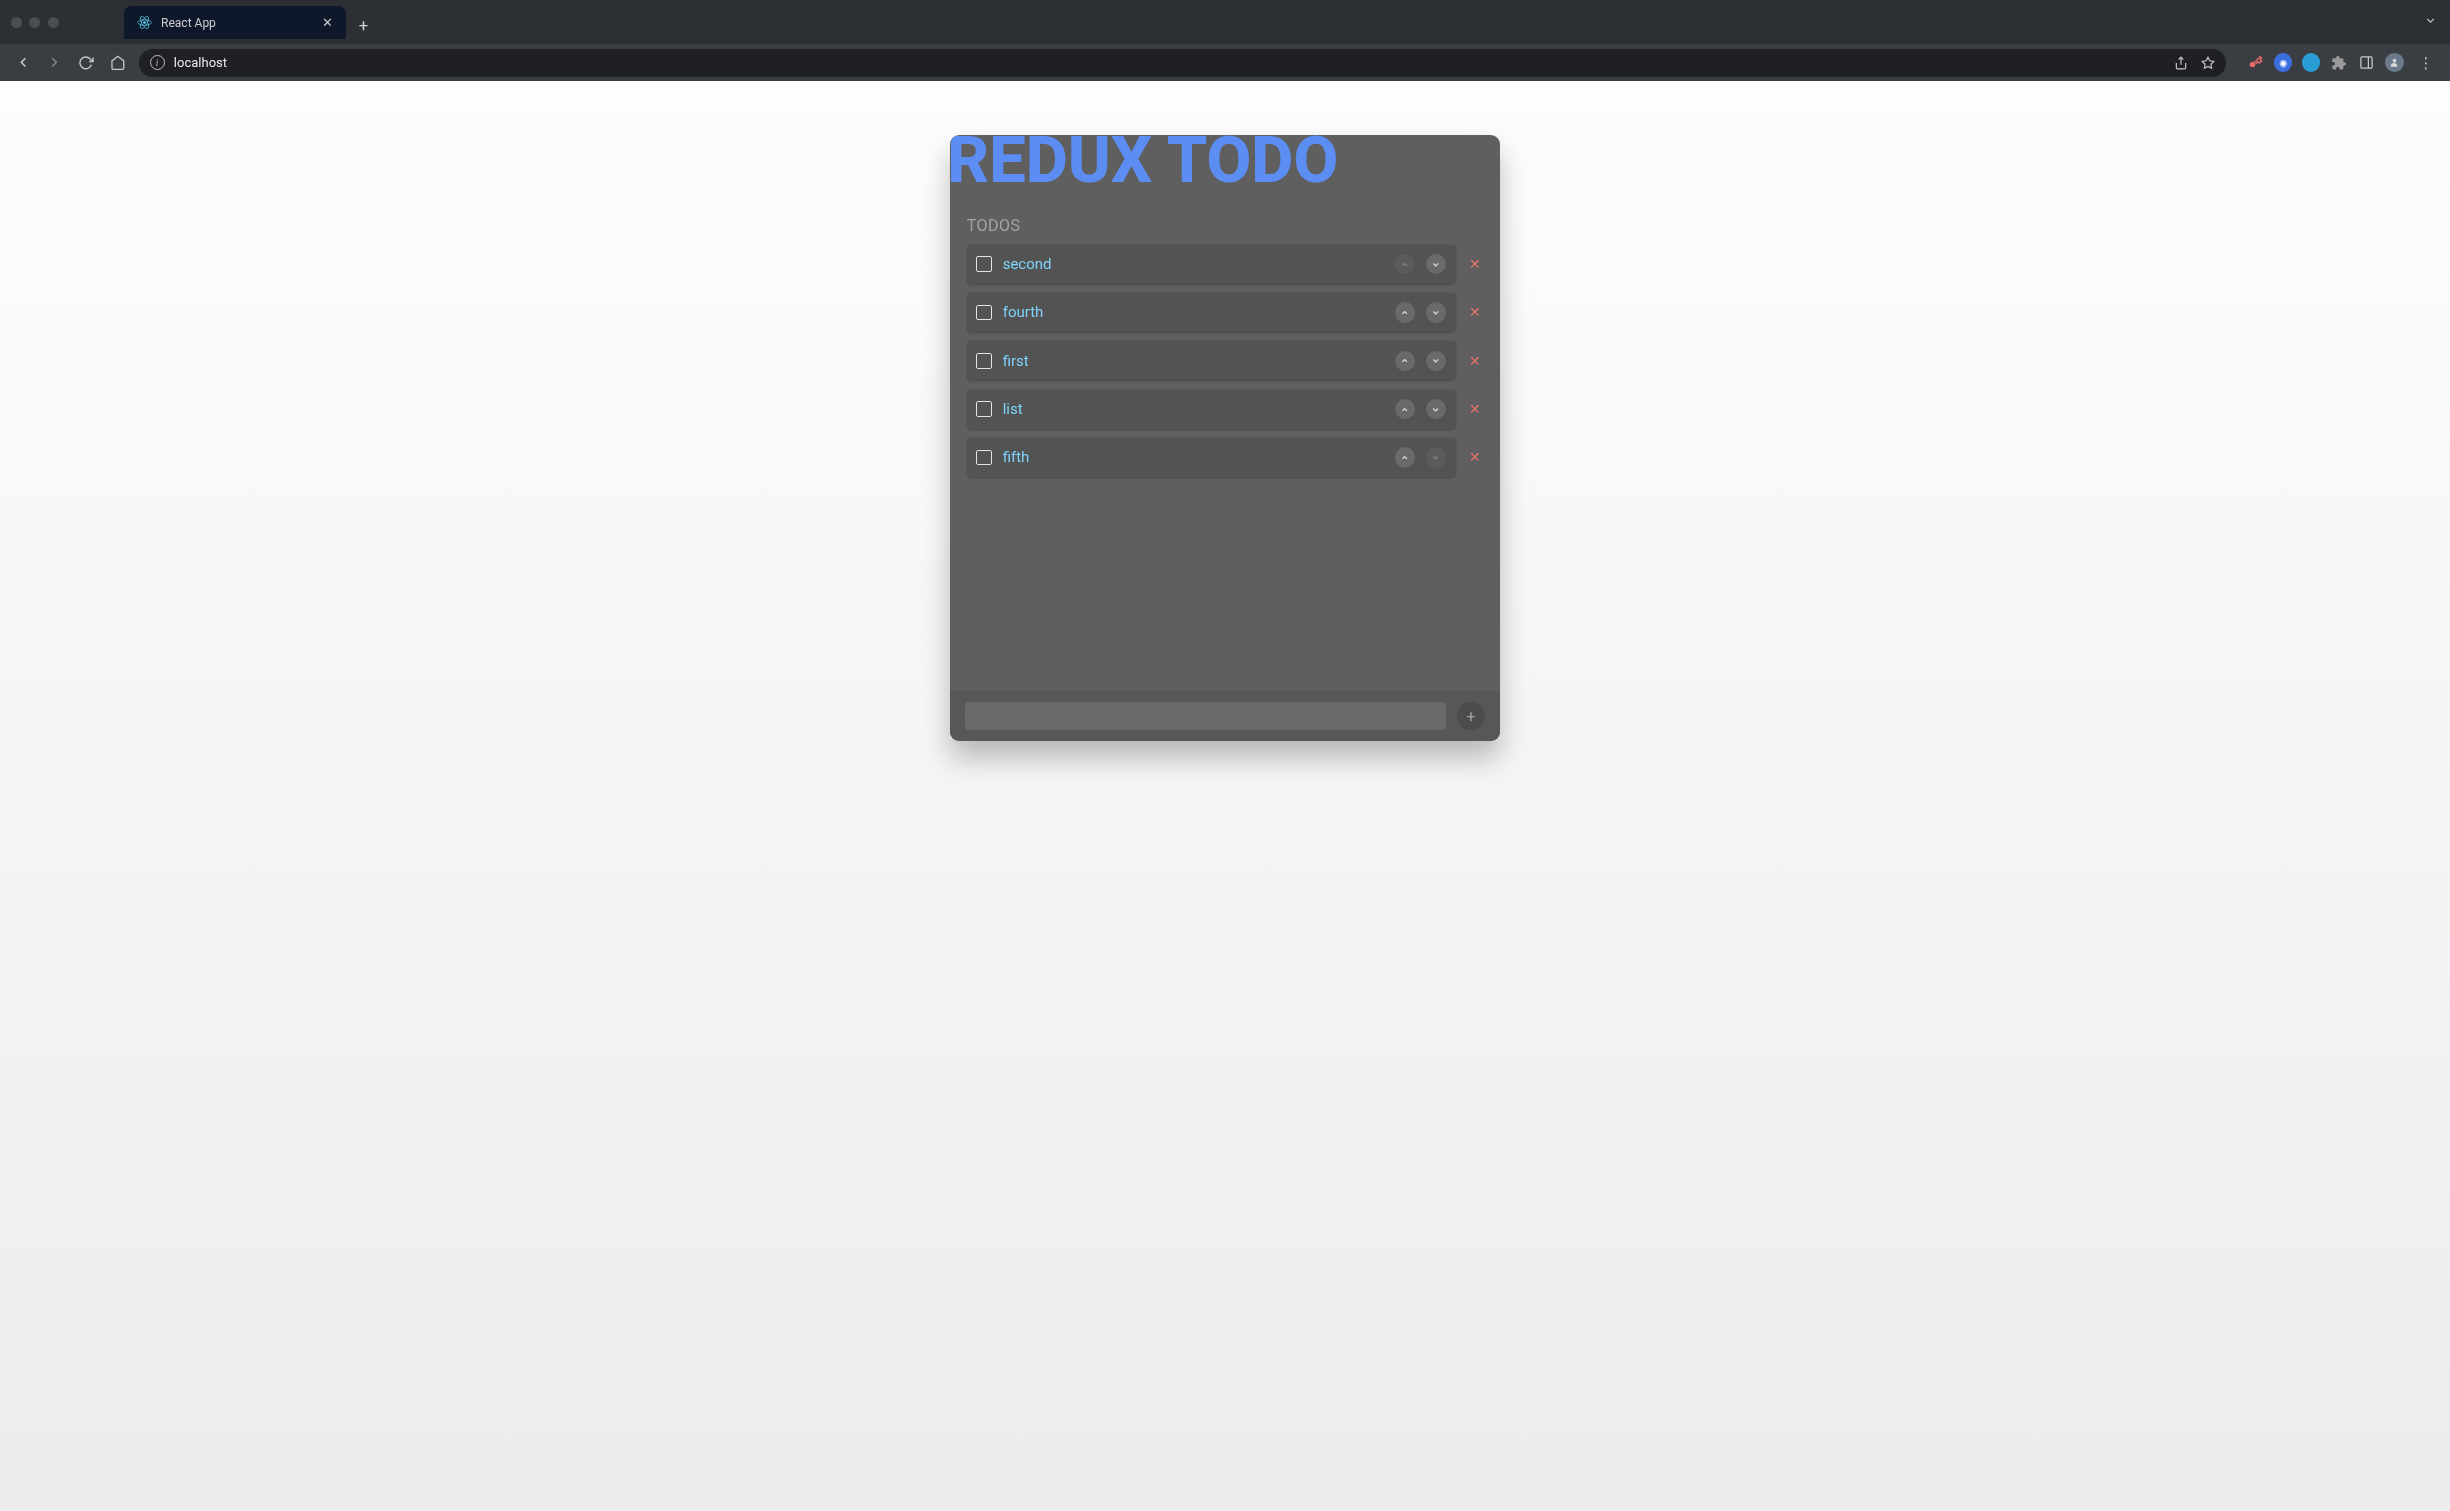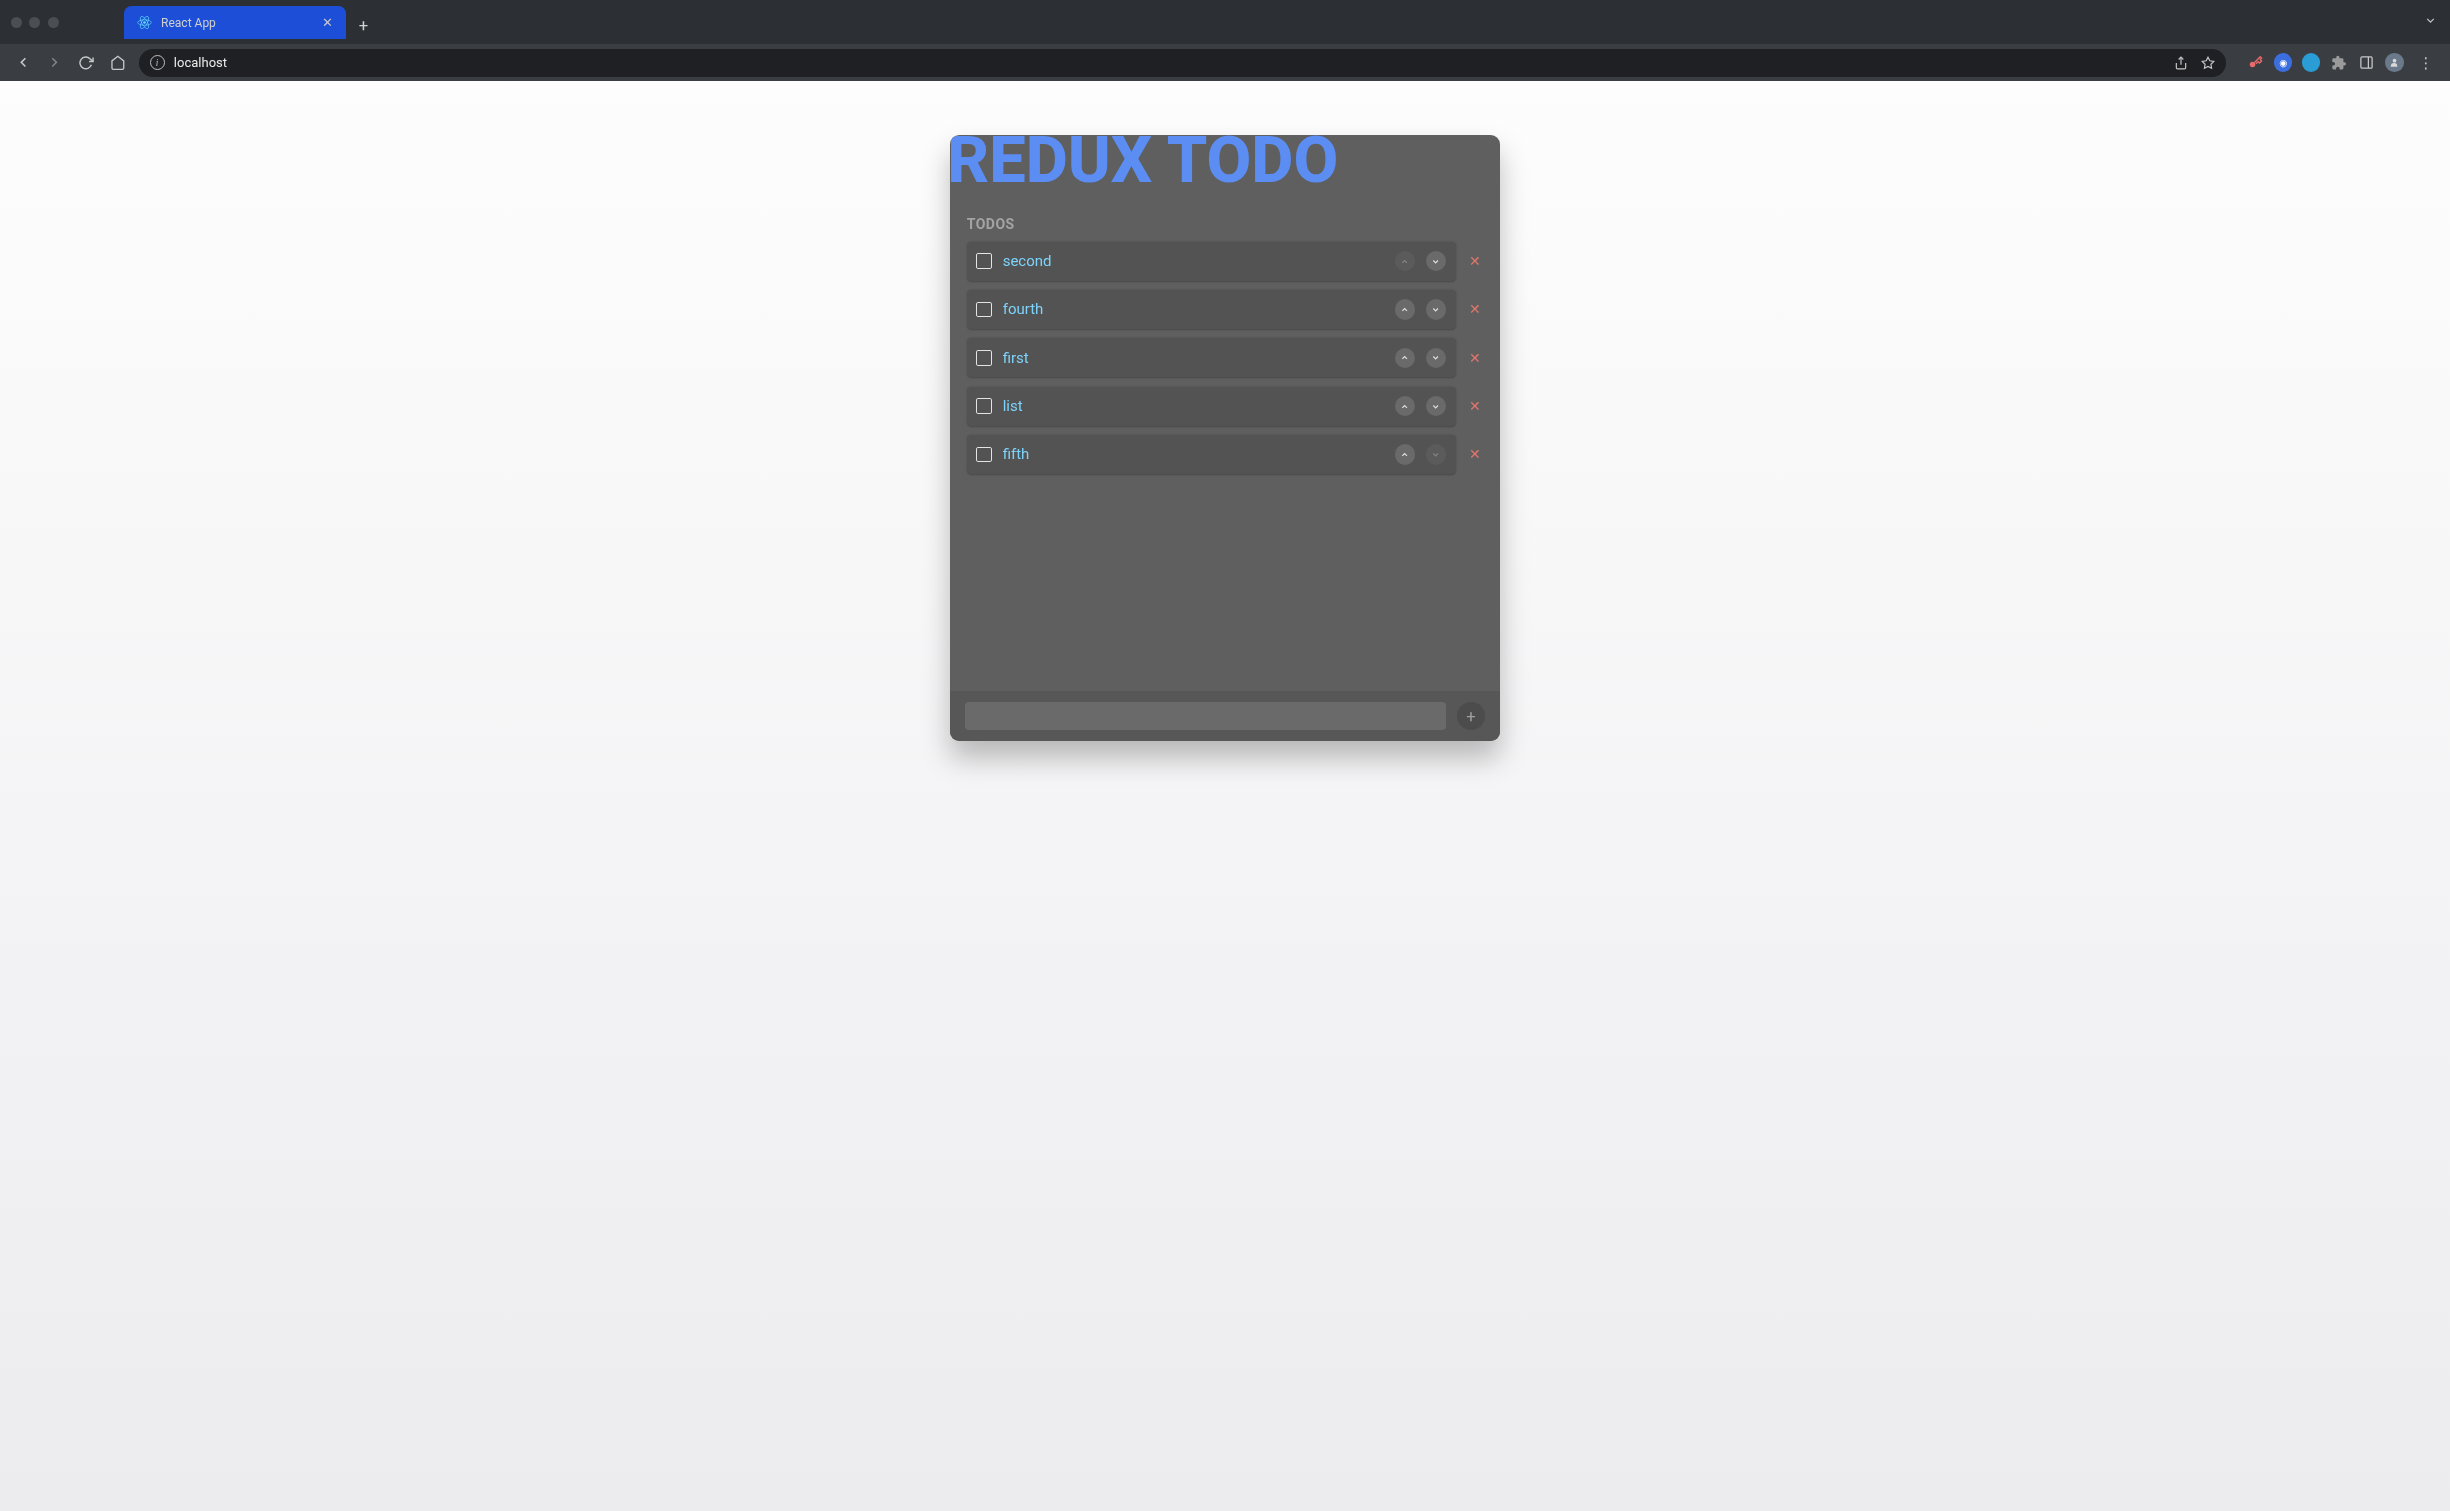--- a/index.html
+++ b/index.html
@@ -29,21 +29,21 @@
       display: flex;
       gap: 7.4px;
       margin-right: 65px;
       align-items: center;
     }
     .traffic-light {
       width: 11px; height: 11px; border-radius: 50%;
       background: #4b4e52;
     }
     .tab {
-      background: #1d4ed8;
+      background: #0f172a;
       height: 33px;
       border-radius: 7.4px 7.4px 0 0;
       display: flex;
       align-items: center;
       padding: 0 13px;
       gap: 9.3px;
       color: #d0d0d0;
       font-size: 12px;
       margin-top: 1px;
       min-width: 222px;
@@ -125,22 +125,22 @@
       letter-spacing: 0px;
       line-height: 0.78;
       white-space: nowrap;
       height: 61px;
       overflow: hidden;
       padding-left: 0px;
       transform: translateX(-2.8px);
     }
     .section-label {
       color: #a4a4a4;
-      font-size: 14px;
-      font-weight: 700;
+      font-size: 16px;
+      font-weight: 400;
       letter-spacing: 0.5px;
       padding: 20.4px 16.7px 9.3px 16.7px;
     }
     .todo-list { display:flex; flex-direction:column; gap: 9.3px; padding: 0 16.7px; }
     .todo-row { display:flex; align-items:center; gap: 11px; }
     .todo-item {
       flex: 1;
       background: #535353;
       border-radius: 4.6px;
       height: 39px;

